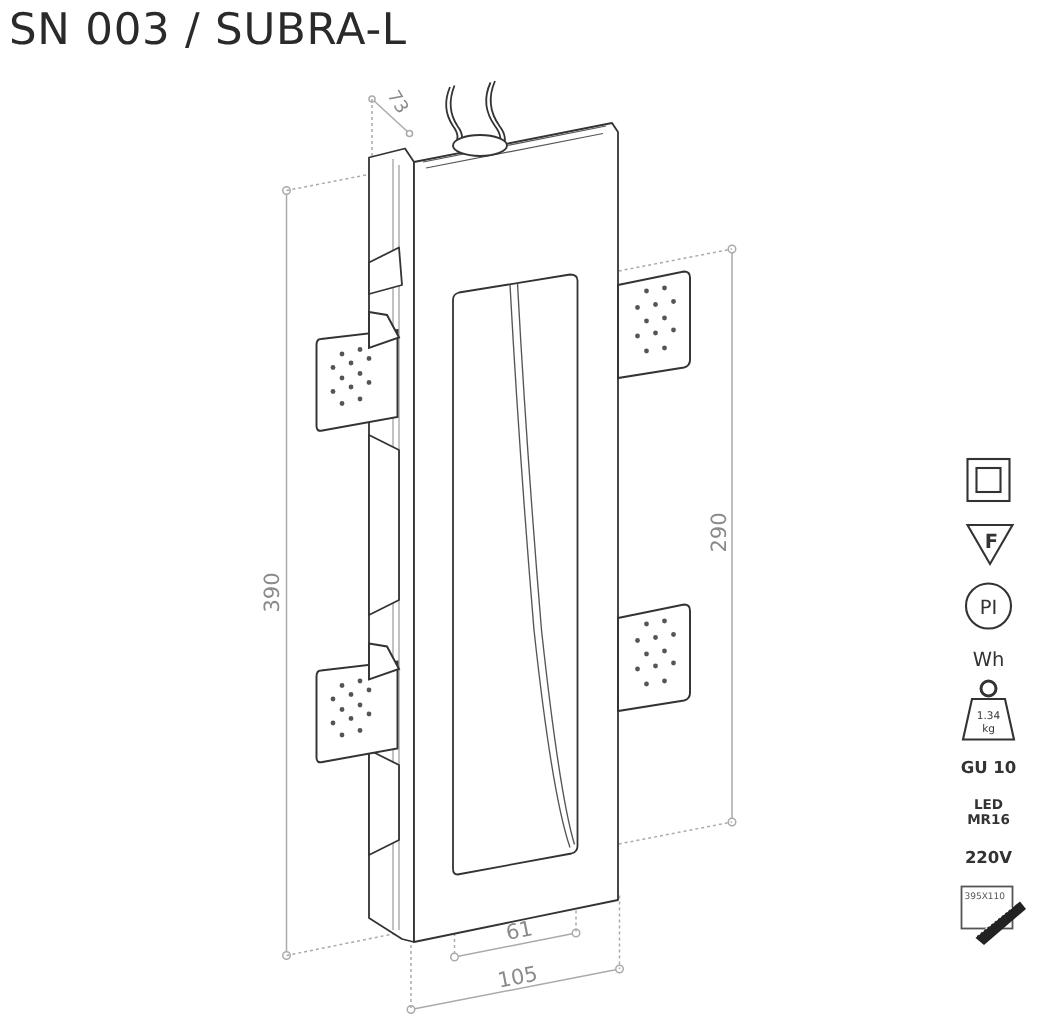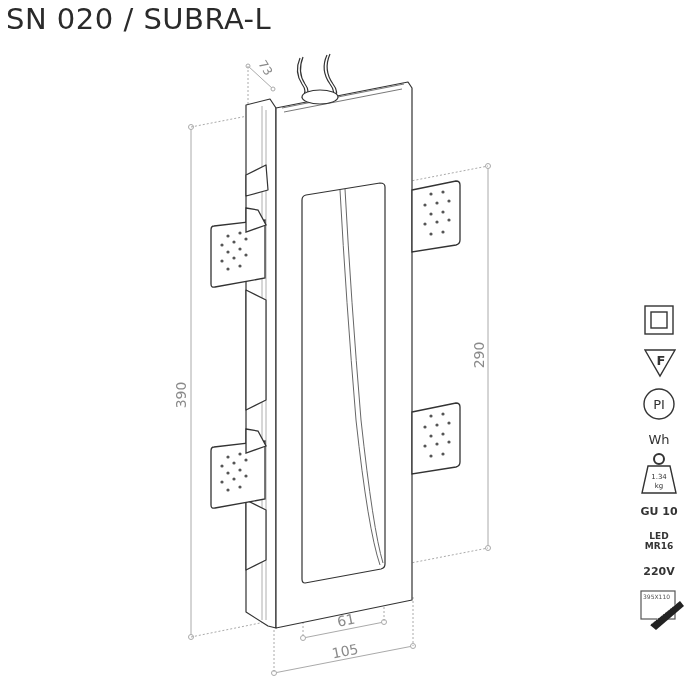--- a/index.html
+++ b/index.html
@@ -9,21 +9,21 @@
       font-family: "DejaVu Sans", sans-serif;
       font-size: 29px; color: #2a2a2a; letter-spacing: 0.5px; font-weight: normal;
     }
     svg.drawing { position: absolute; left: 0; top: 0; }
     .dim-text { font-family: "DejaVu Sans", sans-serif; font-size: 14px; fill: #8a8a8a; }
     .spec-text { font-family: "DejaVu Sans", sans-serif; fill: #333; }
   </style>
 </head>
 <body>
 
-<div class="title">SN 020 / SUBRA-L</div>
+<div class="title">SN 003 / SUBRA-L</div>
 
 <svg class="drawing" width="700" height="683" viewBox="0 0 700 683">
 
   <g stroke="#aaaaaa" fill="none" stroke-width="1">
     <line x1="191" y1="127" x2="191" y2="637"></line>
     <circle cx="191" cy="127" r="2.5" fill="#fff"></circle>
     <circle cx="191" cy="637" r="2.5" fill="#fff"></circle>
     <line x1="191" y1="127" x2="268" y2="112" stroke-dasharray="2,2"></line>
     <line x1="191" y1="637" x2="275" y2="620" stroke-dasharray="2,2"></line>
   </g>

